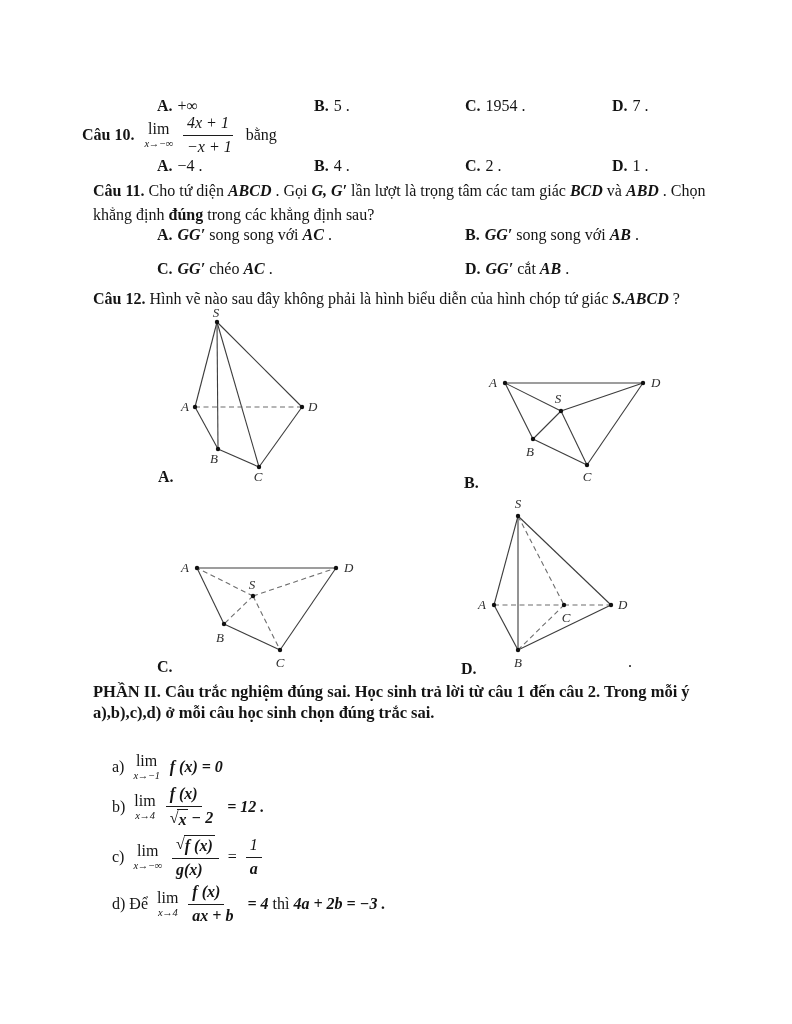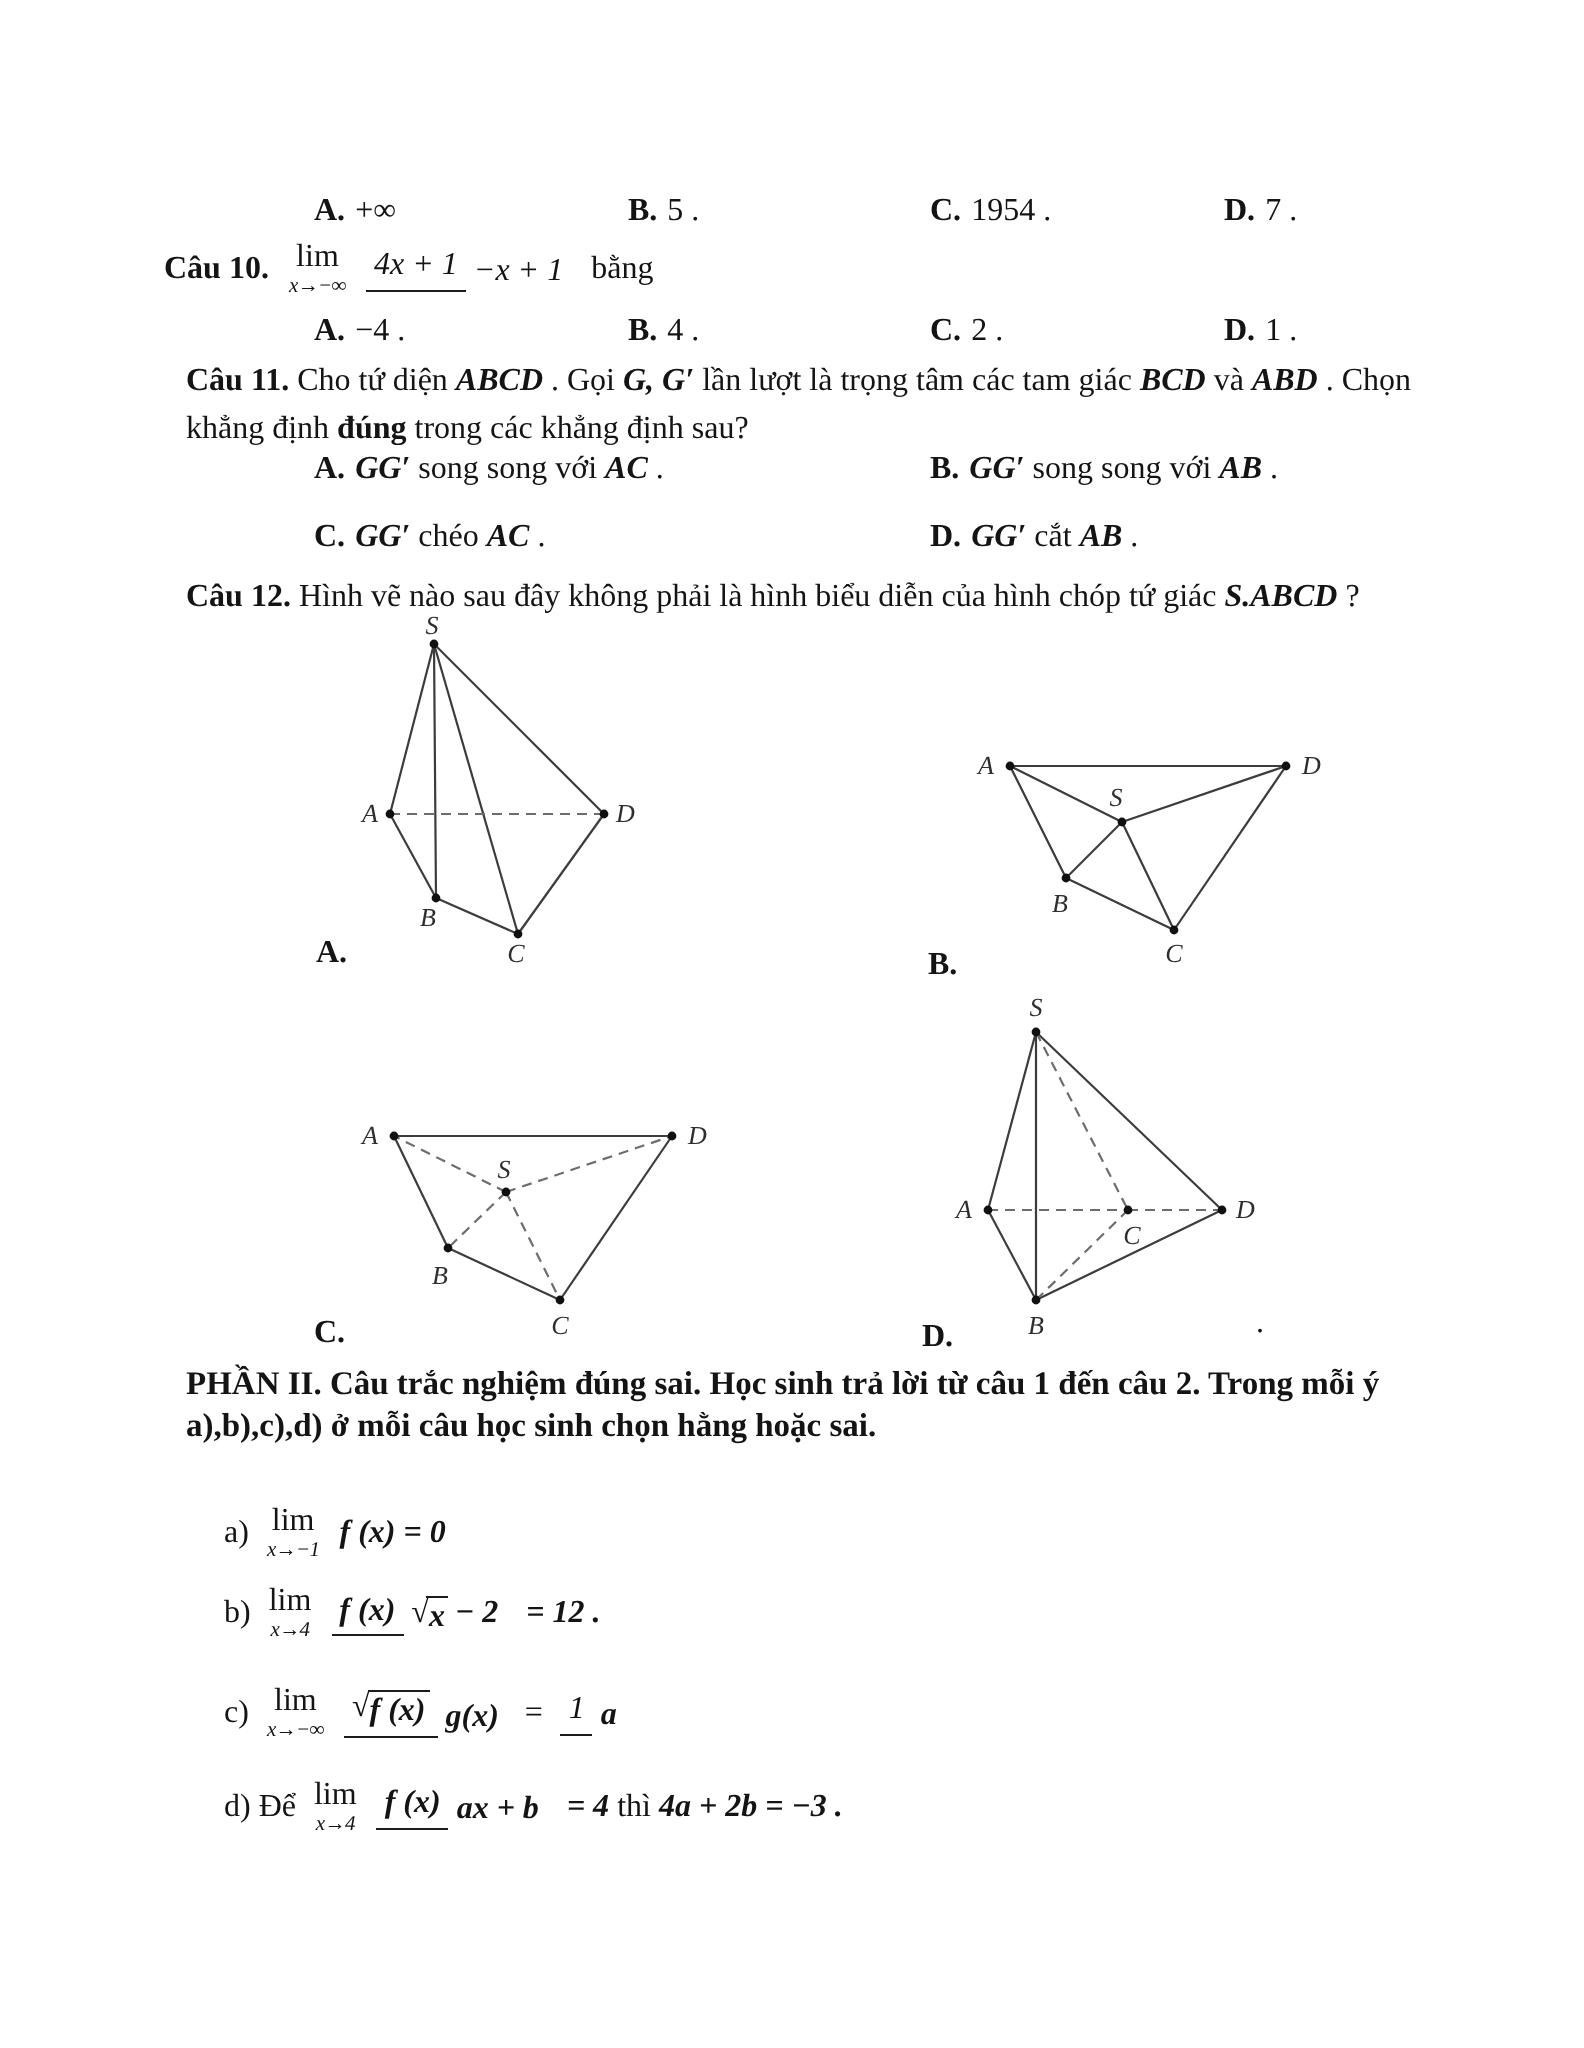--- a/index.html
+++ b/index.html
@@ -16,21 +16,21 @@
   .opt-row { position:absolute; left:0; width:792px; height:20px; }
   .opt { position:absolute; top:0; white-space:nowrap; }
   .c1 { left:157px; } .c2 { left:314px; } .c3 { left:465px; } .c4 { left:612px; }
   .ob { font-weight:700; margin-right:5px; }
   
   .mrow { position:absolute; display:flex; align-items:center; white-space:nowrap; }
   .qlab { font-weight:700; margin-right:8px; }
   .lim { display:inline-flex; flex-direction:column; align-items:center; line-height:1; margin:0 5px 0 2px; }
   .lim-word { font-size:16px; }
   .lim-sub { font-size:10.5px; font-style:italic; margin-top:2px; letter-spacing:-0.3px; }
-  .frac { display:inline-flex; flex-direction:row; align-items:flex-end; text-align:center; font-style:italic; margin:0 5px; line-height:1.15; }
+  .frac { display:inline-flex; flex-direction:column; align-items:flex-start; text-align:center; font-style:italic; margin:0 5px; line-height:1.15; }
   .fnum { border-bottom:1.2px solid #1c1c1c; padding:0 4px 2px; display:flex; justify-content:center; align-items:flex-end; gap:2px; }
   .fden { padding:2px 4px 0; display:flex; justify-content:center; align-items:flex-start; gap:3px; }
   .sqrt { display:inline-flex; align-items:flex-start; }
   .sqrt-sign { font-style:normal; margin-right:-1px; }
   .radicand { border-top:1.1px solid #1c1c1c; padding:1px 2px 0 1px; }
   .mtail { margin-left:5px; }
   .w { margin:0 4px; font-style:normal; }
   
   .stem { position:absolute; line-height:24px; }
   
@@ -198,21 +198,21 @@
     <text x="26" y="114" text-anchor="end">A</text>
     <text x="158" y="114" text-anchor="start">D</text>
     <text x="106" y="127" text-anchor="middle">C</text>
     <text x="58" y="172" text-anchor="middle">B</text>
   </svg>
   <span class="figcap" style="left:461px; top:660px;">D.</span>
   <span class="abs" style="left:628px; top:653px;">.</span>
 
   <div class="part2">
     <div>PHẦN II. Câu trắc nghiệm đúng sai. Học sinh trả lời từ câu 1 đến câu 2. Trong mỗi ý</div>
-    <div>a),b),c),d) ở mỗi câu học sinh chọn hằng hoặc sai.</div>
+    <div>a),b),c),d) ở mỗi câu học sinh chọn đúng trắc sai.</div>
   </div>
 
 
   <div class="mrow" style="left:112px; top:752px; height:30px;">
     <span style="margin-right:7px;">a)</span>
     <span class="lim">
       <span class="lim-word">lim</span>
       <span class="lim-sub">x→−1</span>
     </span>
     <span class="mi mtail">f (x) = 0</span>

